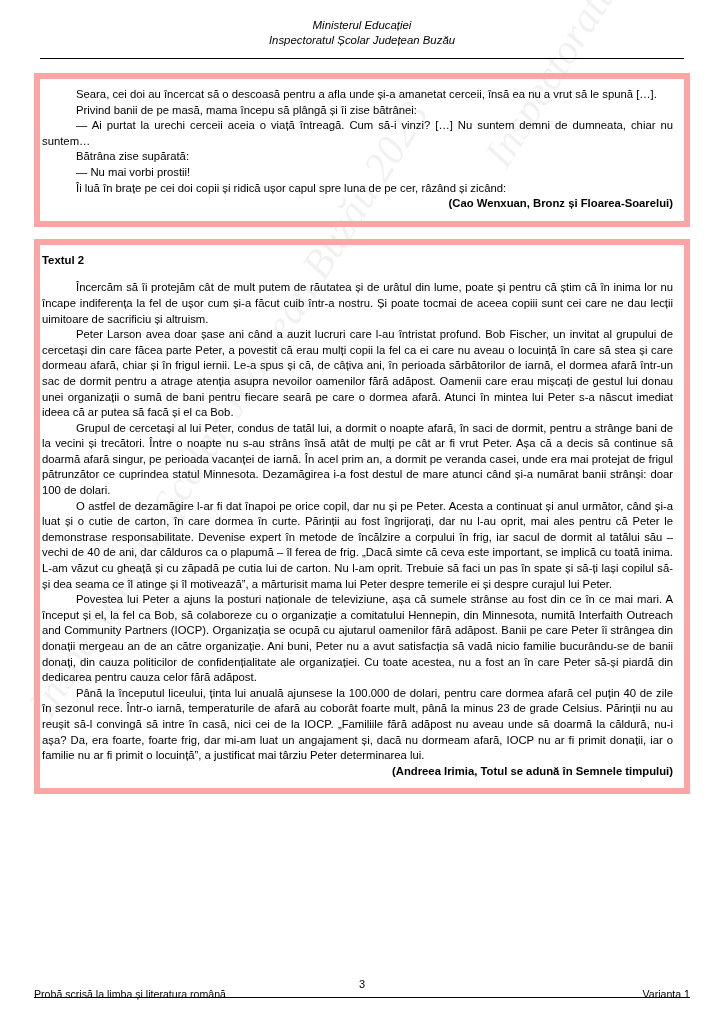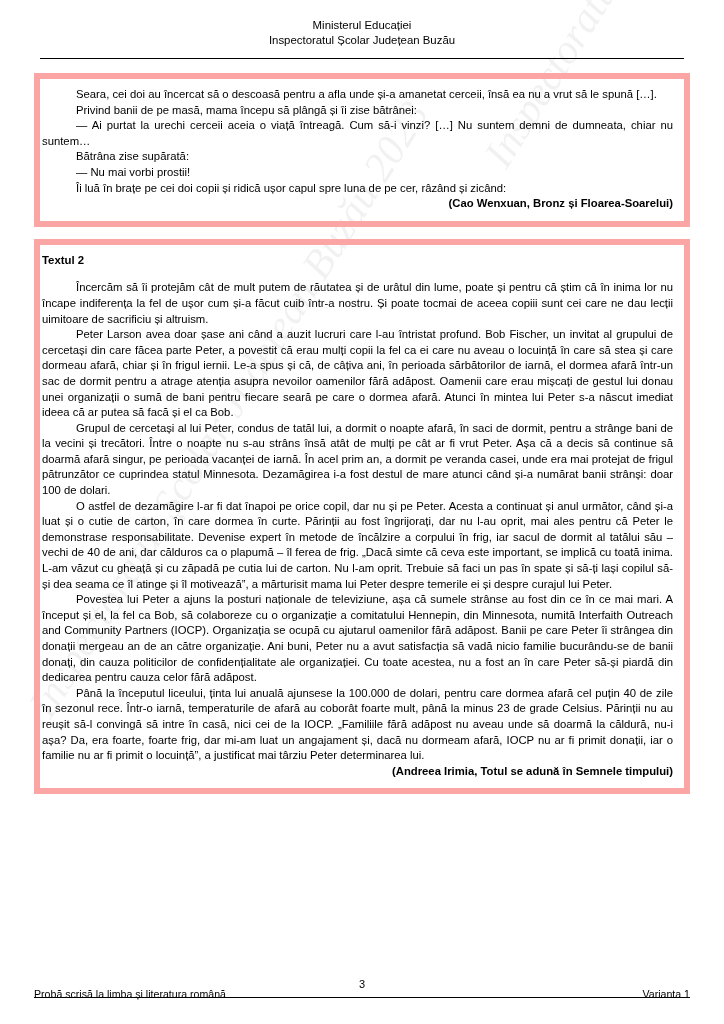--- a/index.html
+++ b/index.html
@@ -22,21 +22,21 @@
     box-sizing: border-box;
     padding: 18px 34px 10px 34px;
   }
   
   .doc-header {
     text-align: center;
     font-size: 11.4px;
     line-height: 15px;
     padding-bottom: 6px;
   }
-  .doc-header div { white-space: nowrap; }
+  .doc-header div { white-space: nowrap; font-style: italic; }
   .header-rule {
     border-bottom: 1px solid #000;
     margin: 4px 6px 0 6px;
   }
   
   .box {
     border: 6px solid #fca5a5;
     box-sizing: border-box;
     padding: 8px 11px 9px 2px;
     margin-top: 12px;

